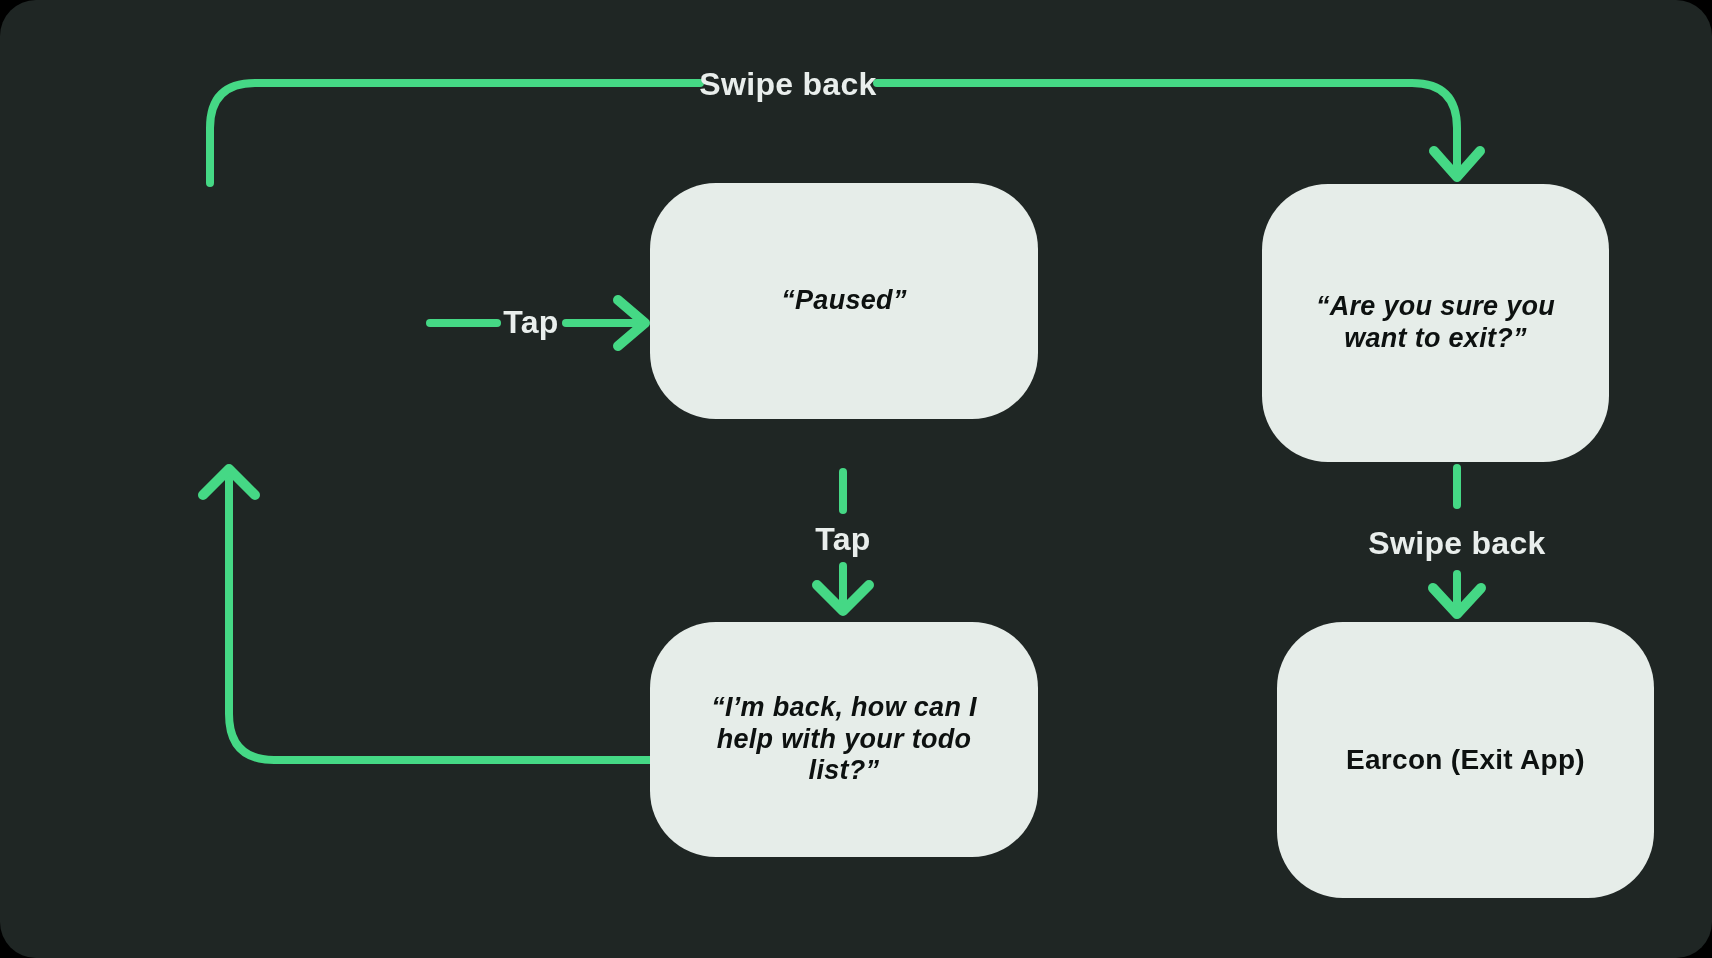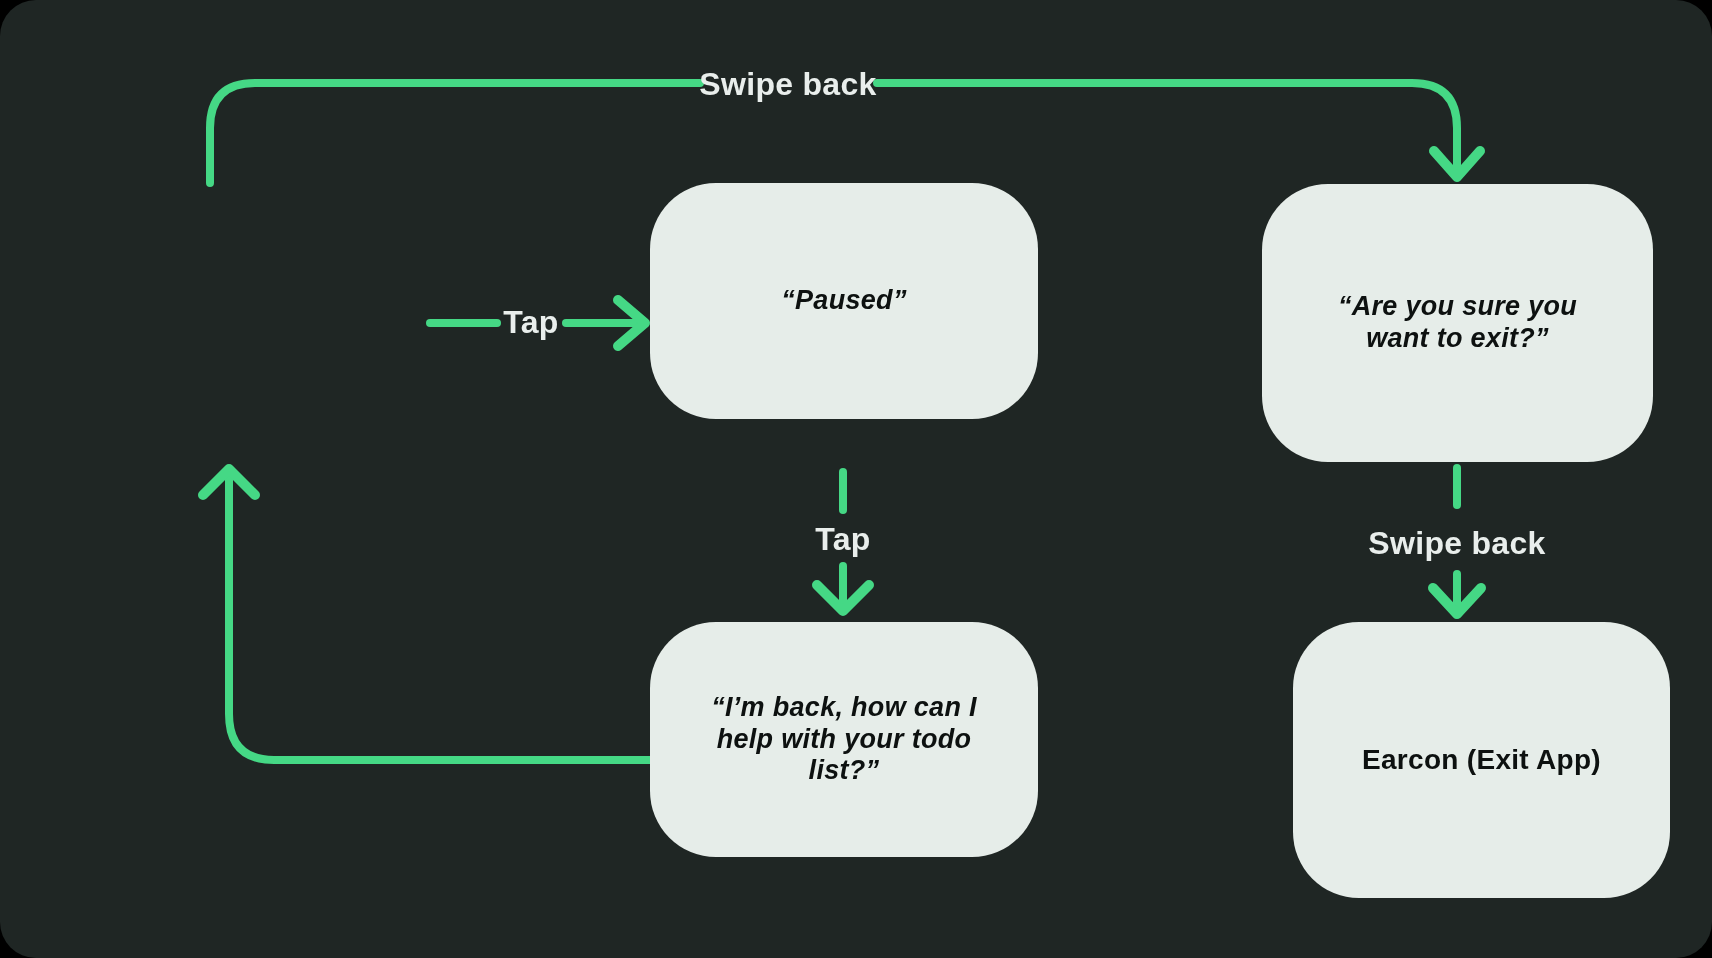--- a/index.html
+++ b/index.html
@@ -39,23 +39,23 @@
     white-space: pre-line;
     box-sizing: border-box;
     padding: 0 30px;
   }
   .node.plain {
     font-style: normal;
     font-size: 28px;
   }
   #node-listening   { left: 35px;   top: 183px; width: 388px; height: 279px; }
   #node-paused      { left: 650px;  top: 183px; width: 388px; height: 236px; }
-  #node-exit-confirm{ left: 1262px; top: 184px; width: 391px; height: 278px; }
+  #node-exit-confirm{ left: 1262px; top: 184px; width: 347px; height: 278px; }
   #node-back        { left: 650px;  top: 622px; width: 388px; height: 235px; }
-  #node-earcon      { left: 1277px; top: 622px; width: 377px; height: 276px; margin-left: 16px; }
+  #node-earcon      { left: 1277px; top: 622px; width: 377px; height: 276px; }
 
   .edges-svg {
     position: absolute;
     inset: 0;
     pointer-events: none;
   }
   .edge-shaft {
     fill: none;
     stroke: #45d885;
     stroke-width: 8px;

